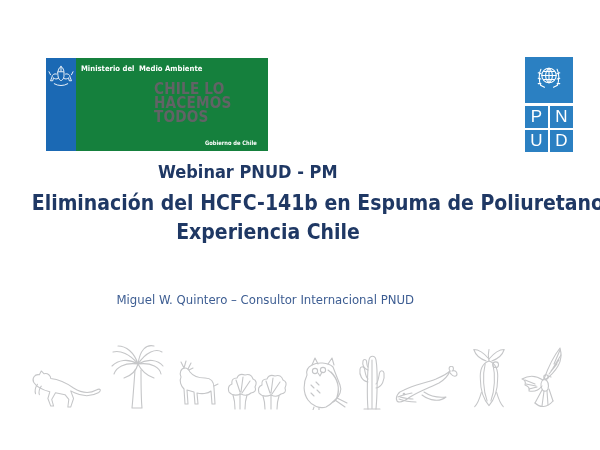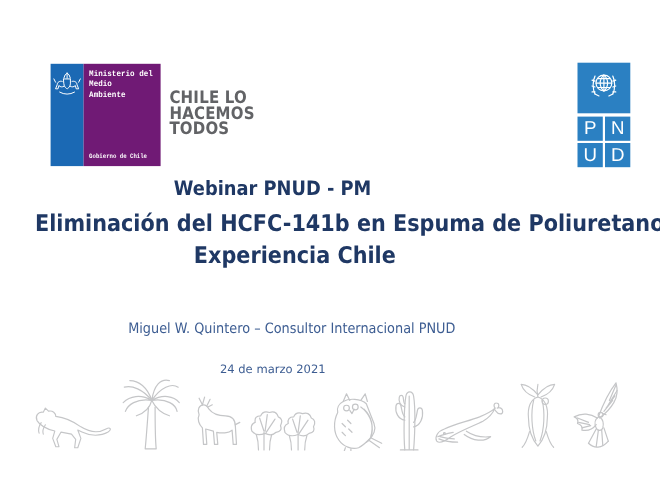--- a/index.html
+++ b/index.html
@@ -4,22 +4,22 @@
 <style>
   html,body{margin:0;padding:0;background:#ffffff;}
   .slide{
     position:relative;width:600px;height:450px;background:#ffffff;
     overflow:hidden;font-family:"DejaVu Sans","Liberation Sans",sans-serif;
   }
   
   .gov-logo{position:absolute;left:46px;top:58px;width:94px;height:93px;display:flex;}
   .gov-blue{width:37px;background:#1b69b4;display:flex;justify-content:center;align-items:flex-start;}
   .gov-blue svg{margin-top:5px;}
-  .gov-red{flex:1;background:#701a75;color:#fff;display:flex;flex-direction:column;
-    box-sizing:border-box;padding:6px 2px 5px 5px;font-family:Liberation Mono, monospace;}
+  .gov-red{flex:1;background:#15803d;color:#fff;display:flex;flex-direction:row;
+    box-sizing:border-box;padding:6px 2px 5px 5px;}
   .gov-name{font-size:7.5px;font-weight:700;line-height:1.25;white-space:nowrap;
     transform:scaleX(.92);transform-origin:left top;}
   .gov-footer{margin-top:auto;font-size:6px;font-weight:700;white-space:nowrap;
     transform:scaleX(.86);transform-origin:left bottom;}
   
   .slogan{position:absolute;left:154px;top:82px;color:#626366;font-weight:700;
     font-size:15.5px;line-height:14px;letter-spacing:.2px;white-space:nowrap;
     transform:scaleX(.88);transform-origin:left top;}
   
   .pnud{position:absolute;left:525px;top:57px;width:48px;}
@@ -97,23 +97,20 @@
   </div>
   <div class="center title t1">
     <span class="squeeze">Eliminación del HCFC-141b en Espuma de Poliuretano</span>
   </div>
   <div class="center title t2">
     <span class="squeeze">Experiencia Chile</span>
   </div>
   <div class="center speaker s2">
     <span class="squeeze">Miguel W. Quintero – Consultor Internacional PNUD</span>
   </div>
-  <div class="center date">
-    <span>24 de marzo 2021</span>
-  </div>
 
   <div class="fauna">
 
     <svg width="76" height="42" viewBox="0 0 80 44">
       <path d="M7,15 C5,11 8,6 13,7 L15,3 L18,6 C22,5 25,8 25,11 C34,12 42,16 49,21 C57,26 66,27 73,23 C77,21 79,23 75,26 C68,30 58,30 50,26 L46,24 L49,32 L46,41 L43,41 L44,33 L40,28 L30,26 L26,33 L28,40 L25,40 L22,32 L24,25 C16,23 10,20 7,15 Z"></path>
       <path d="M11,17 C9,20 8,24 9,27 M15,19 C13,22 12,25 13,28"></path>
     </svg>
 
     <svg width="54" height="66" viewBox="0 0 54 66">
       <path d="M25,26 C24,40 23,54 22,64 M31,26 C31,40 31,54 32,64 M22,64 L32,64"></path>

